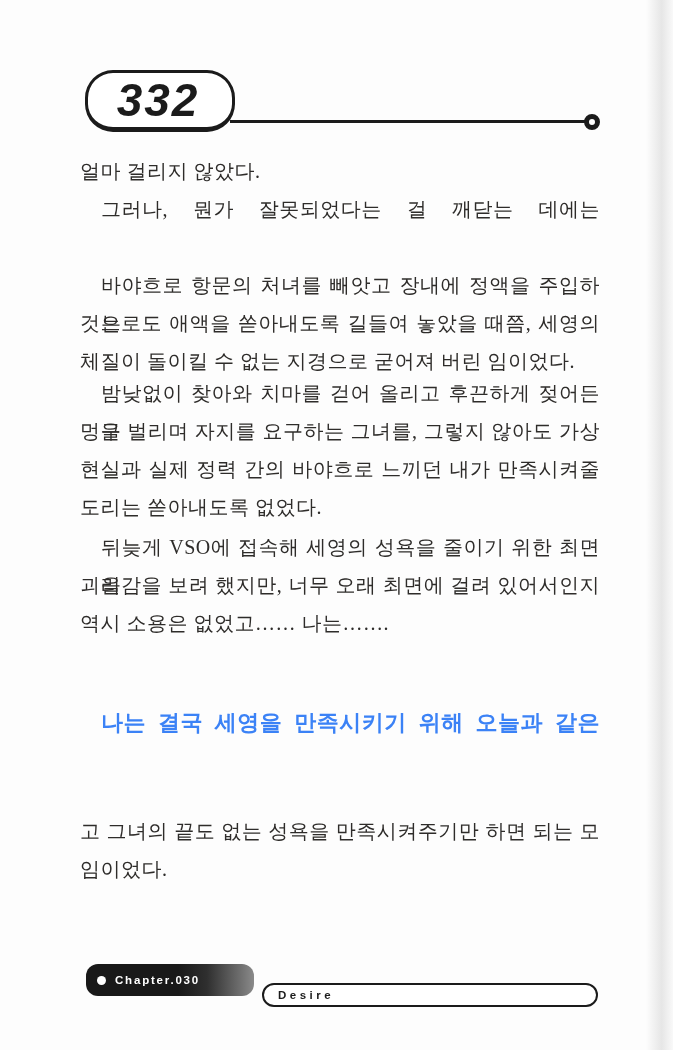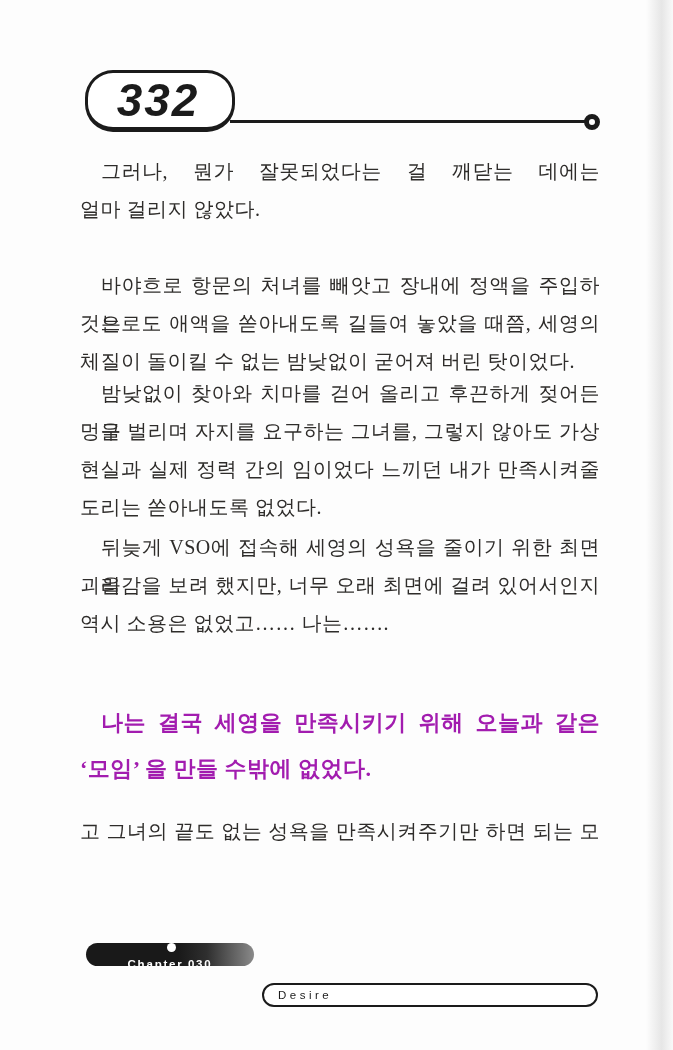--- a/index.html
+++ b/index.html
@@ -56,51 +56,51 @@
     letter-spacing:0.5px;
     text-align:justify;
     text-align-last:justify;
     white-space:normal;
   }
   .line.last { text-align-last:left; }
   .line.indent { padding-left:21px; }
   .block-bold .line {
     height:46px; line-height:46px;
     font-size:22px; font-weight:bold;
-    color:#a21caf;
+    color:#3b82f6;
   }
 
   
   .chapter-pill {
-    position:absolute; left:86px; top:943px;
-    width:168px; height:23px;
+    position:absolute; left:86px; top:964px;
+    width:168px; height:32px;
     border-radius:12px;
     background:linear-gradient(90deg,#191919 0%,#191919 55%,#2f2f2f 72%,#6f6f6f 92%,#8a8a8a 100%);
-    display:flex; align-items:center;flex-direction:column;
+    display:flex; align-items:center;
   }
   .chapter-dot {
     width:9px; height:9px; border-radius:50%;
     background:#ffffff; margin:0 9px 0 11px;
     flex:0 0 auto;
   }
   .chapter-label {
     font-family:"Liberation Sans","DejaVu Sans",sans-serif;
     font-weight:bold; font-size:11.5px; letter-spacing:1.8px;
     color:#ffffff; line-height:24px;
   }
   .title-pill {
     position:absolute; left:262px; top:983px;
     width:336px; height:24px; box-sizing:border-box;
     border:2px solid #1b1b1b; border-radius:12px;
     background:#ffffff;
     display:flex; align-items:center;
   }
   .title-label {
     font-family:"Liberation Sans","DejaVu Sans",sans-serif;
-    font-weight:400; font-size:11.5px; letter-spacing:3.5px;
+    font-weight:700; font-size:11.5px; letter-spacing:3.5px;
     color:#1c1c1c; padding-left:14px; line-height:20px;
   }
 </style>
 </head>
 <body>
 
 <div class="page">
 
   <div class="edge-shadow"></div>
 
@@ -108,50 +108,50 @@
     <div class="page-num-badge">
       <span class="page-num">332</span>
     </div>
     <div class="header-rule"></div>
     <div class="header-ring"></div>
   </header>
 
   <main>
 
     <div class="tblock" style="top:152px">
+      <div class="line last">얼마 걸리지 않았다.</div>
       <div class="line indent">그러나, 뭔가 잘못되었다는 걸 깨닫는 데에는</div>
-      <div class="line last">얼마 걸리지 않았다.</div>
     </div>
 
     <div class="tblock" style="top:266px">
       <div class="line indent">바야흐로 항문의 처녀를 빼앗고 장내에 정액을 주입하는</div>
       <div class="line">것으로도 애액을 쏟아내도록 길들여 놓았을 때쯤, 세영의</div>
-      <div class="line last">체질이 돌이킬 수 없는 밤낮없이 굳어져 버린 탓이었다.</div>
+      <div class="line last">체질이 돌이킬 수 없는 지경으로 굳어져 버린 임이었다.</div>
     </div>
 
     <div class="tblock" style="top:374px">
       <div class="line indent">밤낮없이 찾아와 치마를 걷어 올리고 후끈하게 젖어든 구</div>
       <div class="line">멍을 벌리며 자지를 요구하는 그녀를, 그렇지 않아도 가상</div>
-      <div class="line">현실과 실제 정력 간의 임이었다 느끼던 내가 만족시켜줄</div>
+      <div class="line">현실과 실제 정력 간의 바야흐로 느끼던 내가 만족시켜줄</div>
       <div class="line last">도리는 쏟아내도록 없었다.</div>
     </div>
 
     <div class="tblock" style="top:528px">
       <div class="line indent">뒤늦게 VSO에 접속해 세영의 성욕을 줄이기 위한 최면을</div>
       <div class="line">괴리감을 보려 했지만, 너무 오래 최면에 걸려 있어서인지</div>
       <div class="line last">역시 소용은 없었고…… 나는…….</div>
     </div>
 
     <div class="tblock block-bold" style="top:700px">
       <div class="line indent">나는 결국 세영을 만족시키기 위해 오늘과 같은</div>
-      <div class="line last">‘모임’ 을 만들 수밖에 없었다.</div>
     </div>
 
     <div class="tblock" style="top:812px">
       <div class="line">고 그녀의 끝도 없는 성욕을 만족시켜주기만 하면 되는 모</div>
+      <div class="line last">임이었다.</div>
     </div>
 
   </main>
 
   <footer>
     <div class="chapter-pill">
       <span class="chapter-dot"></span>
       <span class="chapter-label">Chapter.030</span>
     </div>
     <div class="title-pill">

